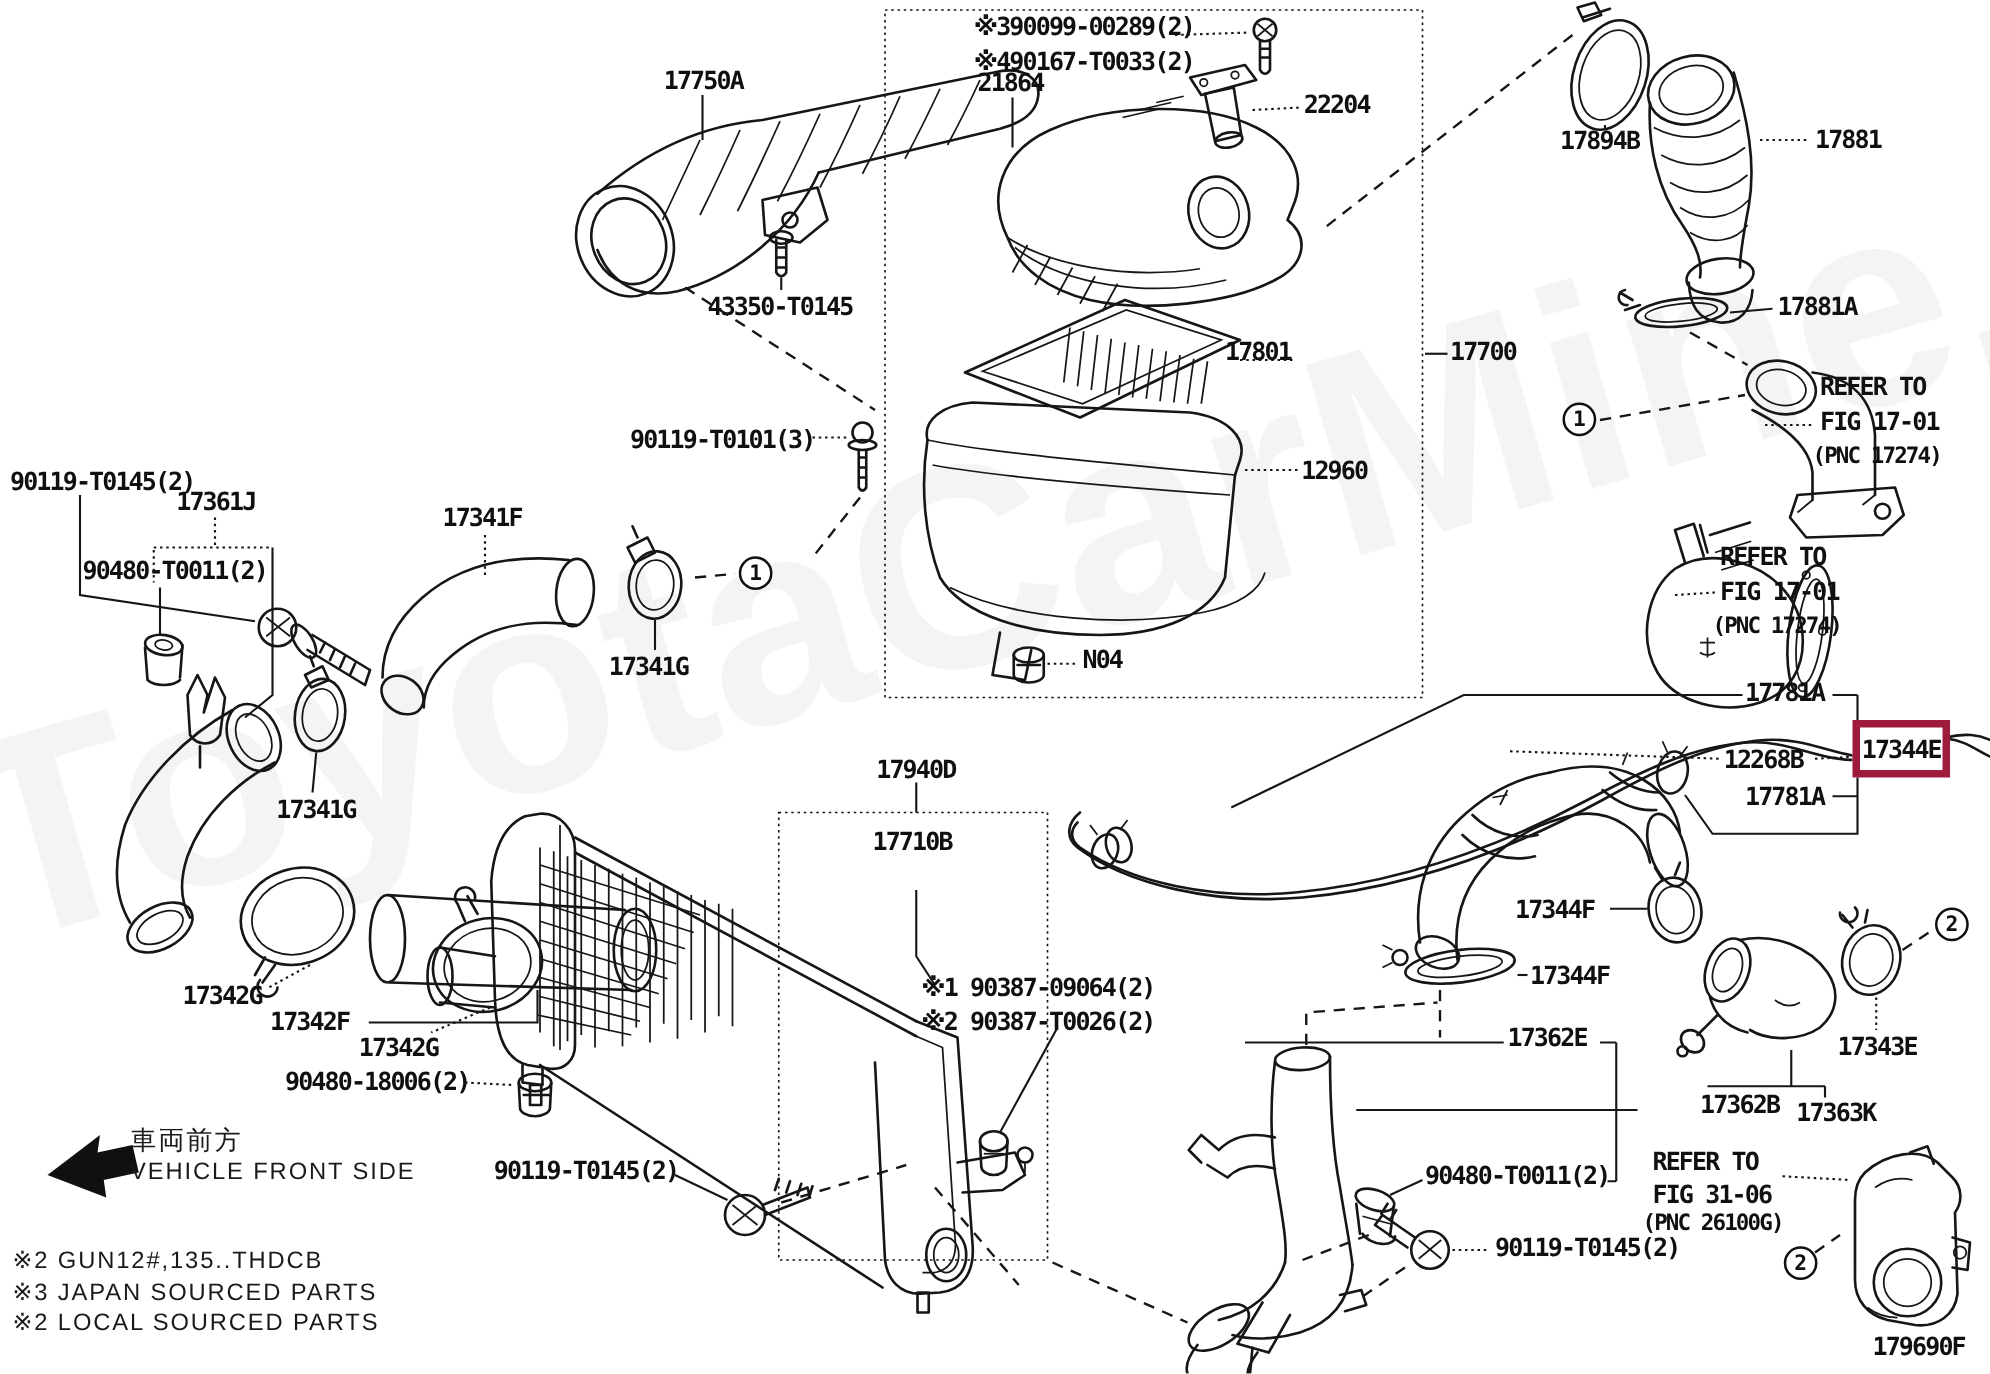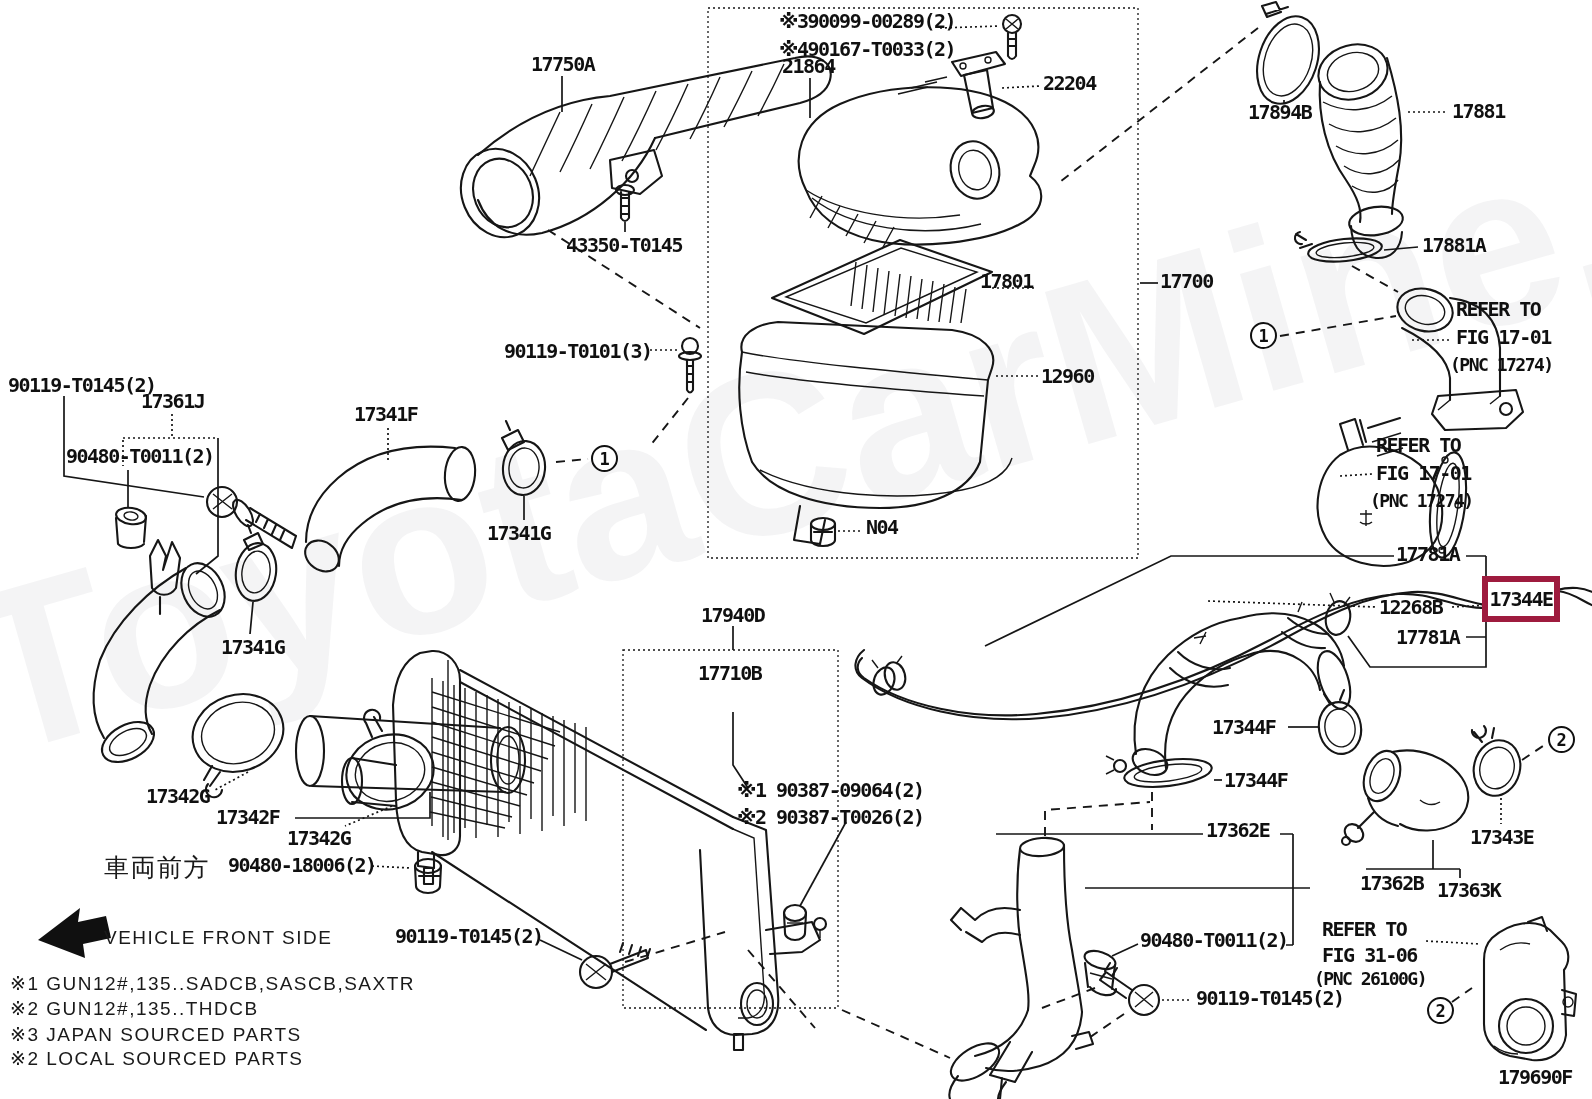--- a/index.html
+++ b/index.html
@@ -380,20 +380,19 @@
   <div class="lbl sm" style="left:1314px;top:969px">(PNC 26100G)</div>
   <div class="lbl" style="left:1470px;top:826px">17343E</div>
   <div class="lbl" style="left:1437px;top:879px">17363K</div>
   <div class="lbl" style="left:1498px;top:1066px">179690F</div>
 
   <div class="callout" style="left:591px;top:445px">1</div>
   <div class="callout" style="left:1250px;top:322px">1</div>
   <div class="callout" style="left:1548px;top:726px">2</div>
   <div class="callout" style="left:1427px;top:997px">2</div>
 
-  <div class="lbl note" style="left:104px;top:854px;font-size:25px">車両前方</div>
+  <div class="lbl note" style="left:104px;top:901px;font-size:21px">車両前方</div>
   <div class="lbl note" style="left:104px;top:928px">VEHICLE FRONT SIDE</div>
-  <div class="lbl note" style="left:10px;top:974px">※1 GUN12#,135..SADCB,SASCB,SAXTR</div>
   <div class="lbl note" style="left:10px;top:999px">※2 GUN12#,135..THDCB</div>
   <div class="lbl note" style="left:10px;top:1025px">※3 JAPAN SOURCED PARTS</div>
   <div class="lbl note" style="left:10px;top:1049px">※2 LOCAL SOURCED PARTS</div>
 
 </div>
 
 </body></html>

